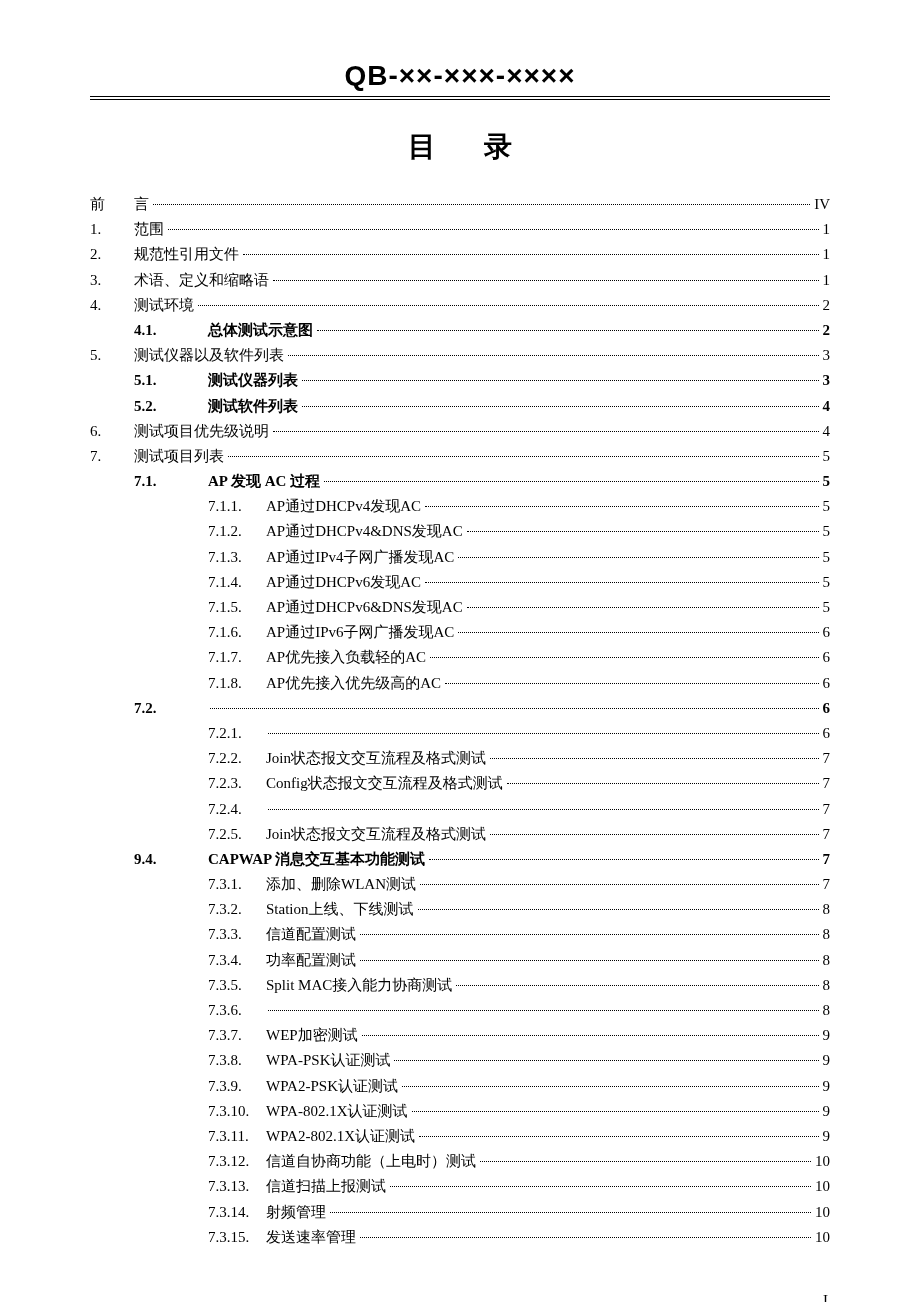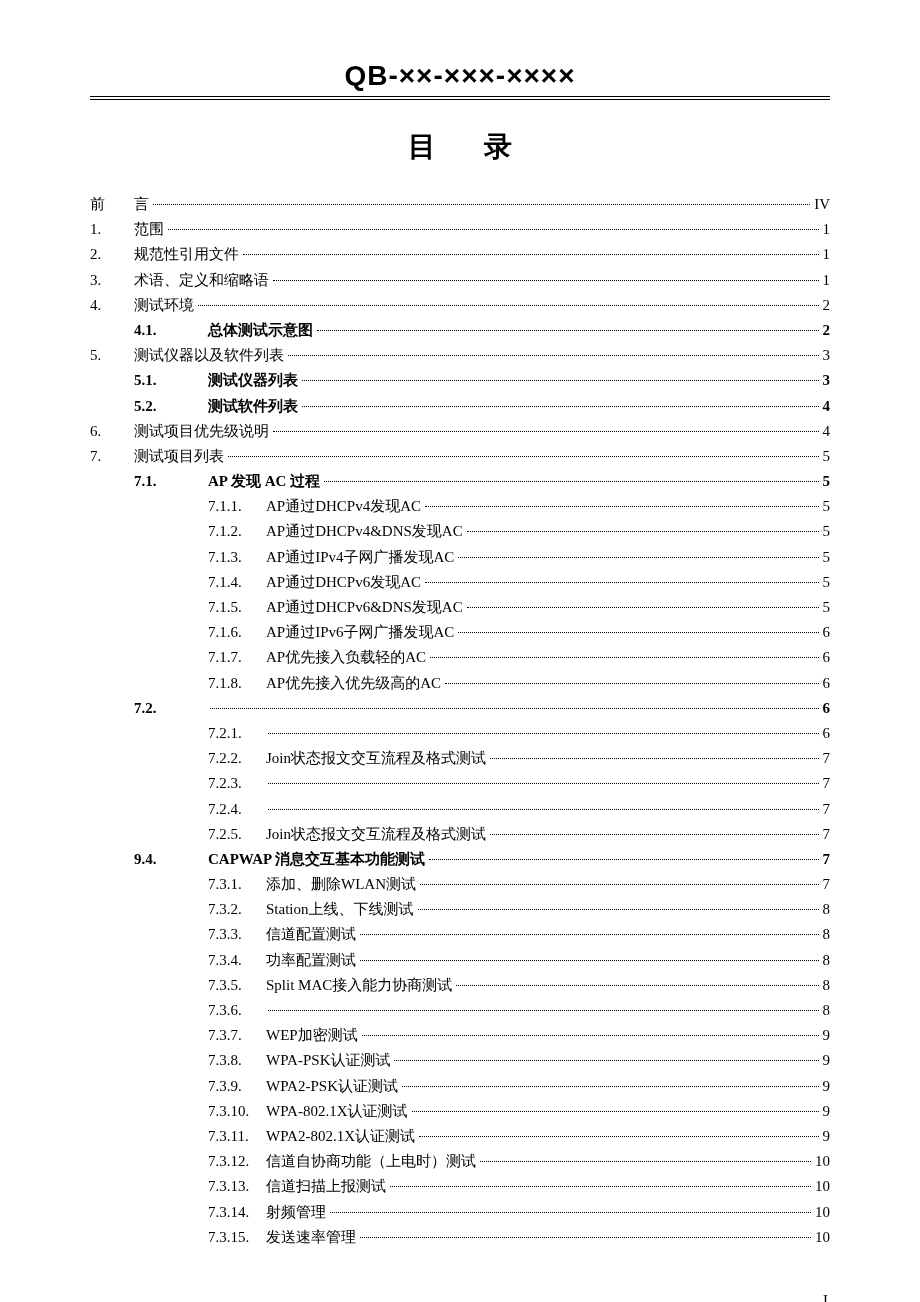--- a/index.html
+++ b/index.html
@@ -240,20 +240,21 @@
         <span class="page-num">6</span>
       </div>
       <div class="toc-row indent2">
         <span class="col-subsub">7.2.2.</span>
         <span class="title-text">Join状态报文交互流程及格式测试</span>
         <span class="leader"></span>
         <span class="page-num">7</span>
       </div>
       <div class="toc-row indent2">
         <span class="col-subsub">7.2.3.</span>
+        <span class="title-text">Config状态报文交互流程及格式测试</span>
         <span class="leader"></span>
         <span class="page-num">7</span>
       </div>
       <div class="toc-row indent2">
         <span class="col-subsub">7.2.4.</span>
         <span class="leader"></span>
         <span class="page-num">7</span>
       </div>
       <div class="toc-row indent2">
         <span class="col-subsub">7.2.5.</span>

